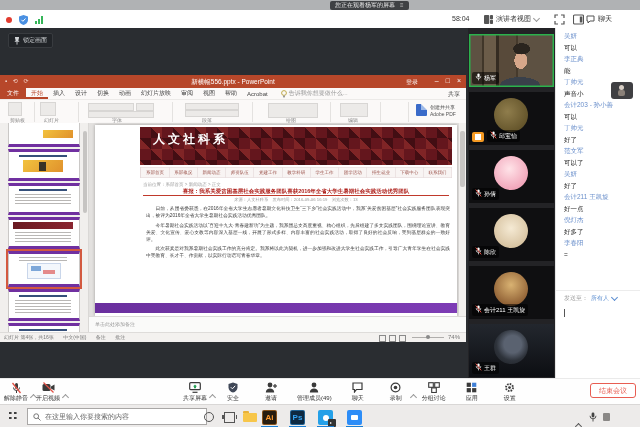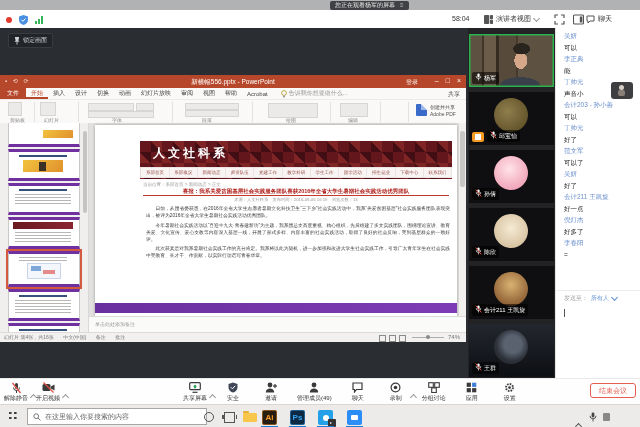--- a/index.html
+++ b/index.html
@@ -55,21 +55,21 @@
   .tx{position:absolute;background:repeating-linear-gradient(#b9b7b5 0 1px,transparent 1px 3px);}
   .ttl{position:absolute;height:2px;background:#35507a;}
   .yimg{position:absolute;background:linear-gradient(135deg,#f2c23e,#e0912c);}
   .redband{position:absolute;background:linear-gradient(90deg,#6a1a22,#8a2530);}
   .lp-scroll{position:absolute;right:1px;top:8px;width:4px;height:82px;background:#c6c4c2;border-radius:2px;}
   
   .slide-area{position:absolute;left:89px;top:48px;width:377px;height:209px;background:#e3e1df;}
   .v-scroll{position:absolute;right:0;top:0;width:7px;height:100%;background:#f2f0ee;}
   .v-scroll i{position:absolute;left:1px;top:8px;width:5px;height:56px;background:#c8c6c4;border-radius:2px;}
   .slide{position:absolute;left:6px;top:2px;width:362px;height:191px;background:#fff;box-shadow:0 0 3px rgba(0,0,0,.3);overflow:hidden;}
-  .wbanner{position:absolute;left:45px;top:16px;width:312px;height:38px;background-color:#64161d;
+  .wbanner{position:absolute;left:45px;top:2px;width:312px;height:38px;background-color:#64161d;
     background-image:linear-gradient(45deg,rgba(190,70,58,.30) 25%,transparent 25%,transparent 75%,rgba(190,70,58,.30) 75%),
       linear-gradient(45deg,rgba(25,4,7,.45) 25%,transparent 25%,transparent 75%,rgba(25,4,7,.45) 75%);
     background-size:22px 22px;background-position:0 0,11px 11px;}
   .dept-cn{position:absolute;left:13px;top:4px;font-size:12px;font-weight:bold;color:#fff;letter-spacing:3px;}
   .dept-en{position:absolute;left:13px;top:20px;font-size:9px;font-weight:bold;color:#f6ebec;}
   .wnav{position:absolute;left:45px;top:42px;width:624px;height:22px;display:flex;
     transform:scale(.5);transform-origin:0 0;background:#f8f4f3;border:1px solid #e2d4d4;box-sizing:border-box;}
   .wnav span{flex:1;border-left:1px solid #e0d2d2;color:#9a5048;font-size:9px;display:flex;align-items:center;justify-content:center;white-space:nowrap;}
   .crumb{position:absolute;left:48px;top:56px;width:500px;font-size:9px;color:#9a9a9a;transform:scale(.5);transform-origin:0 0;}
   .headline{position:absolute;left:45px;top:62px;width:624px;text-align:center;font-size:11px;font-weight:bold;color:#b0241f;

